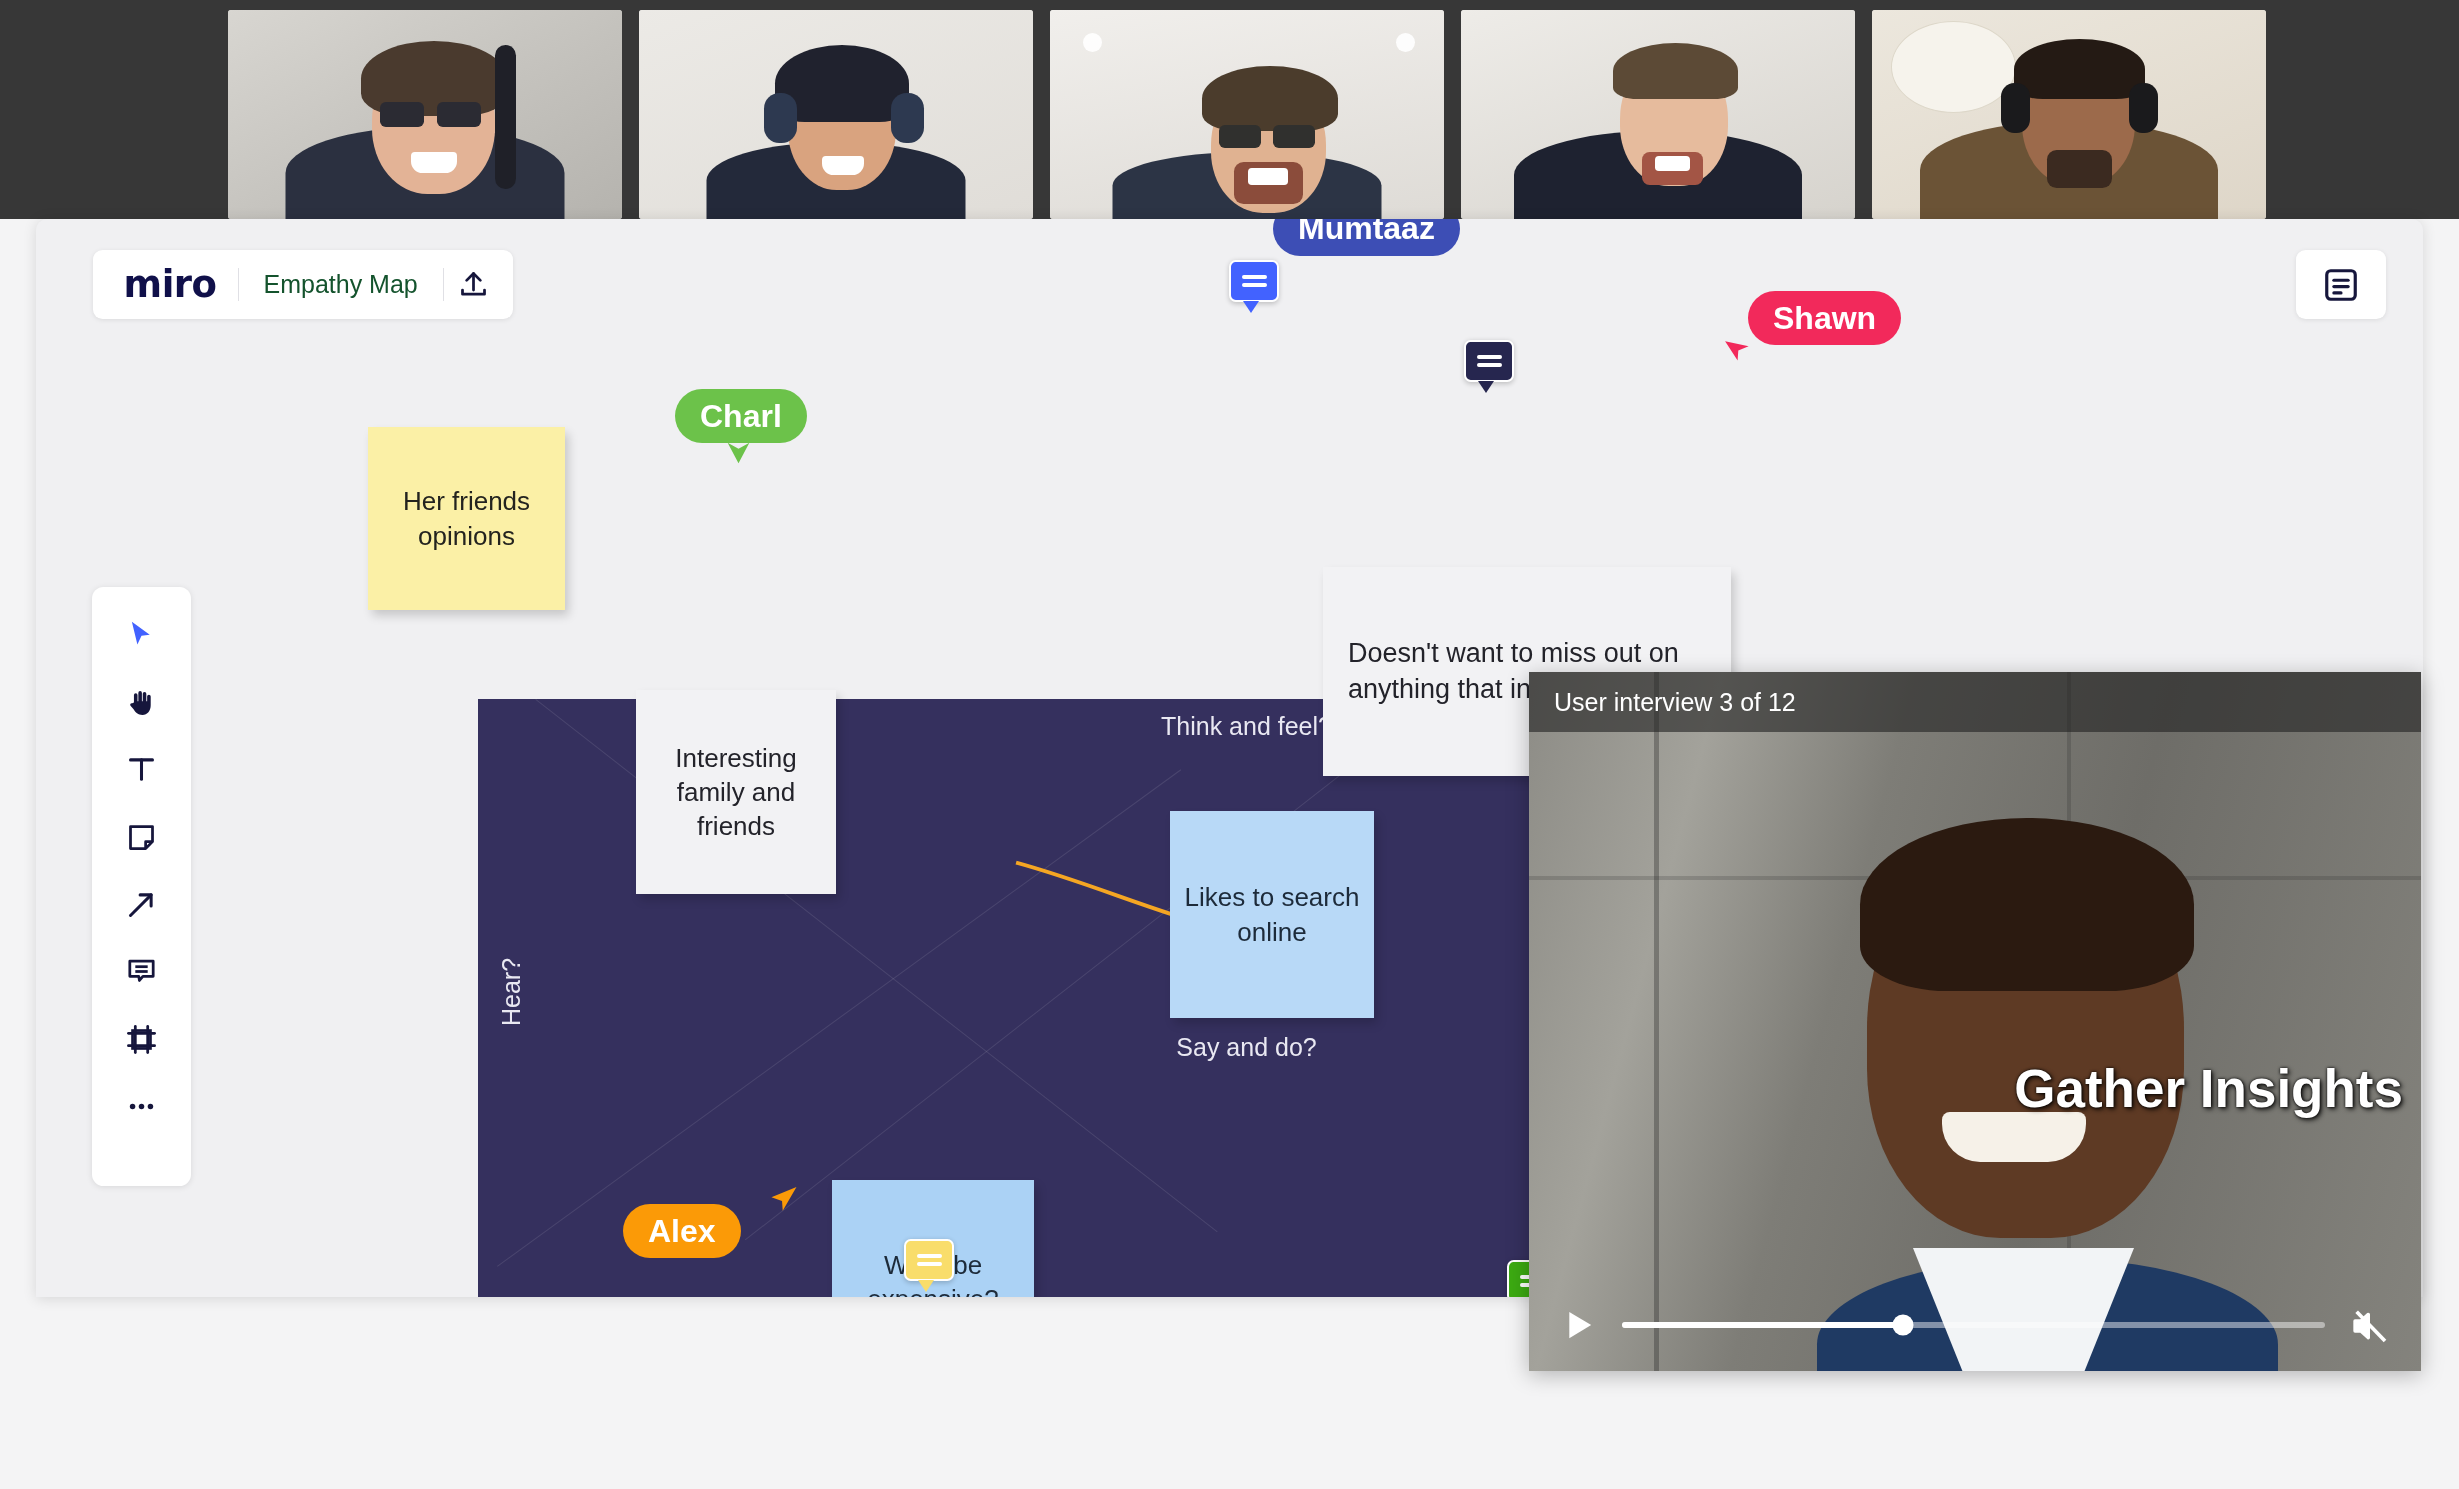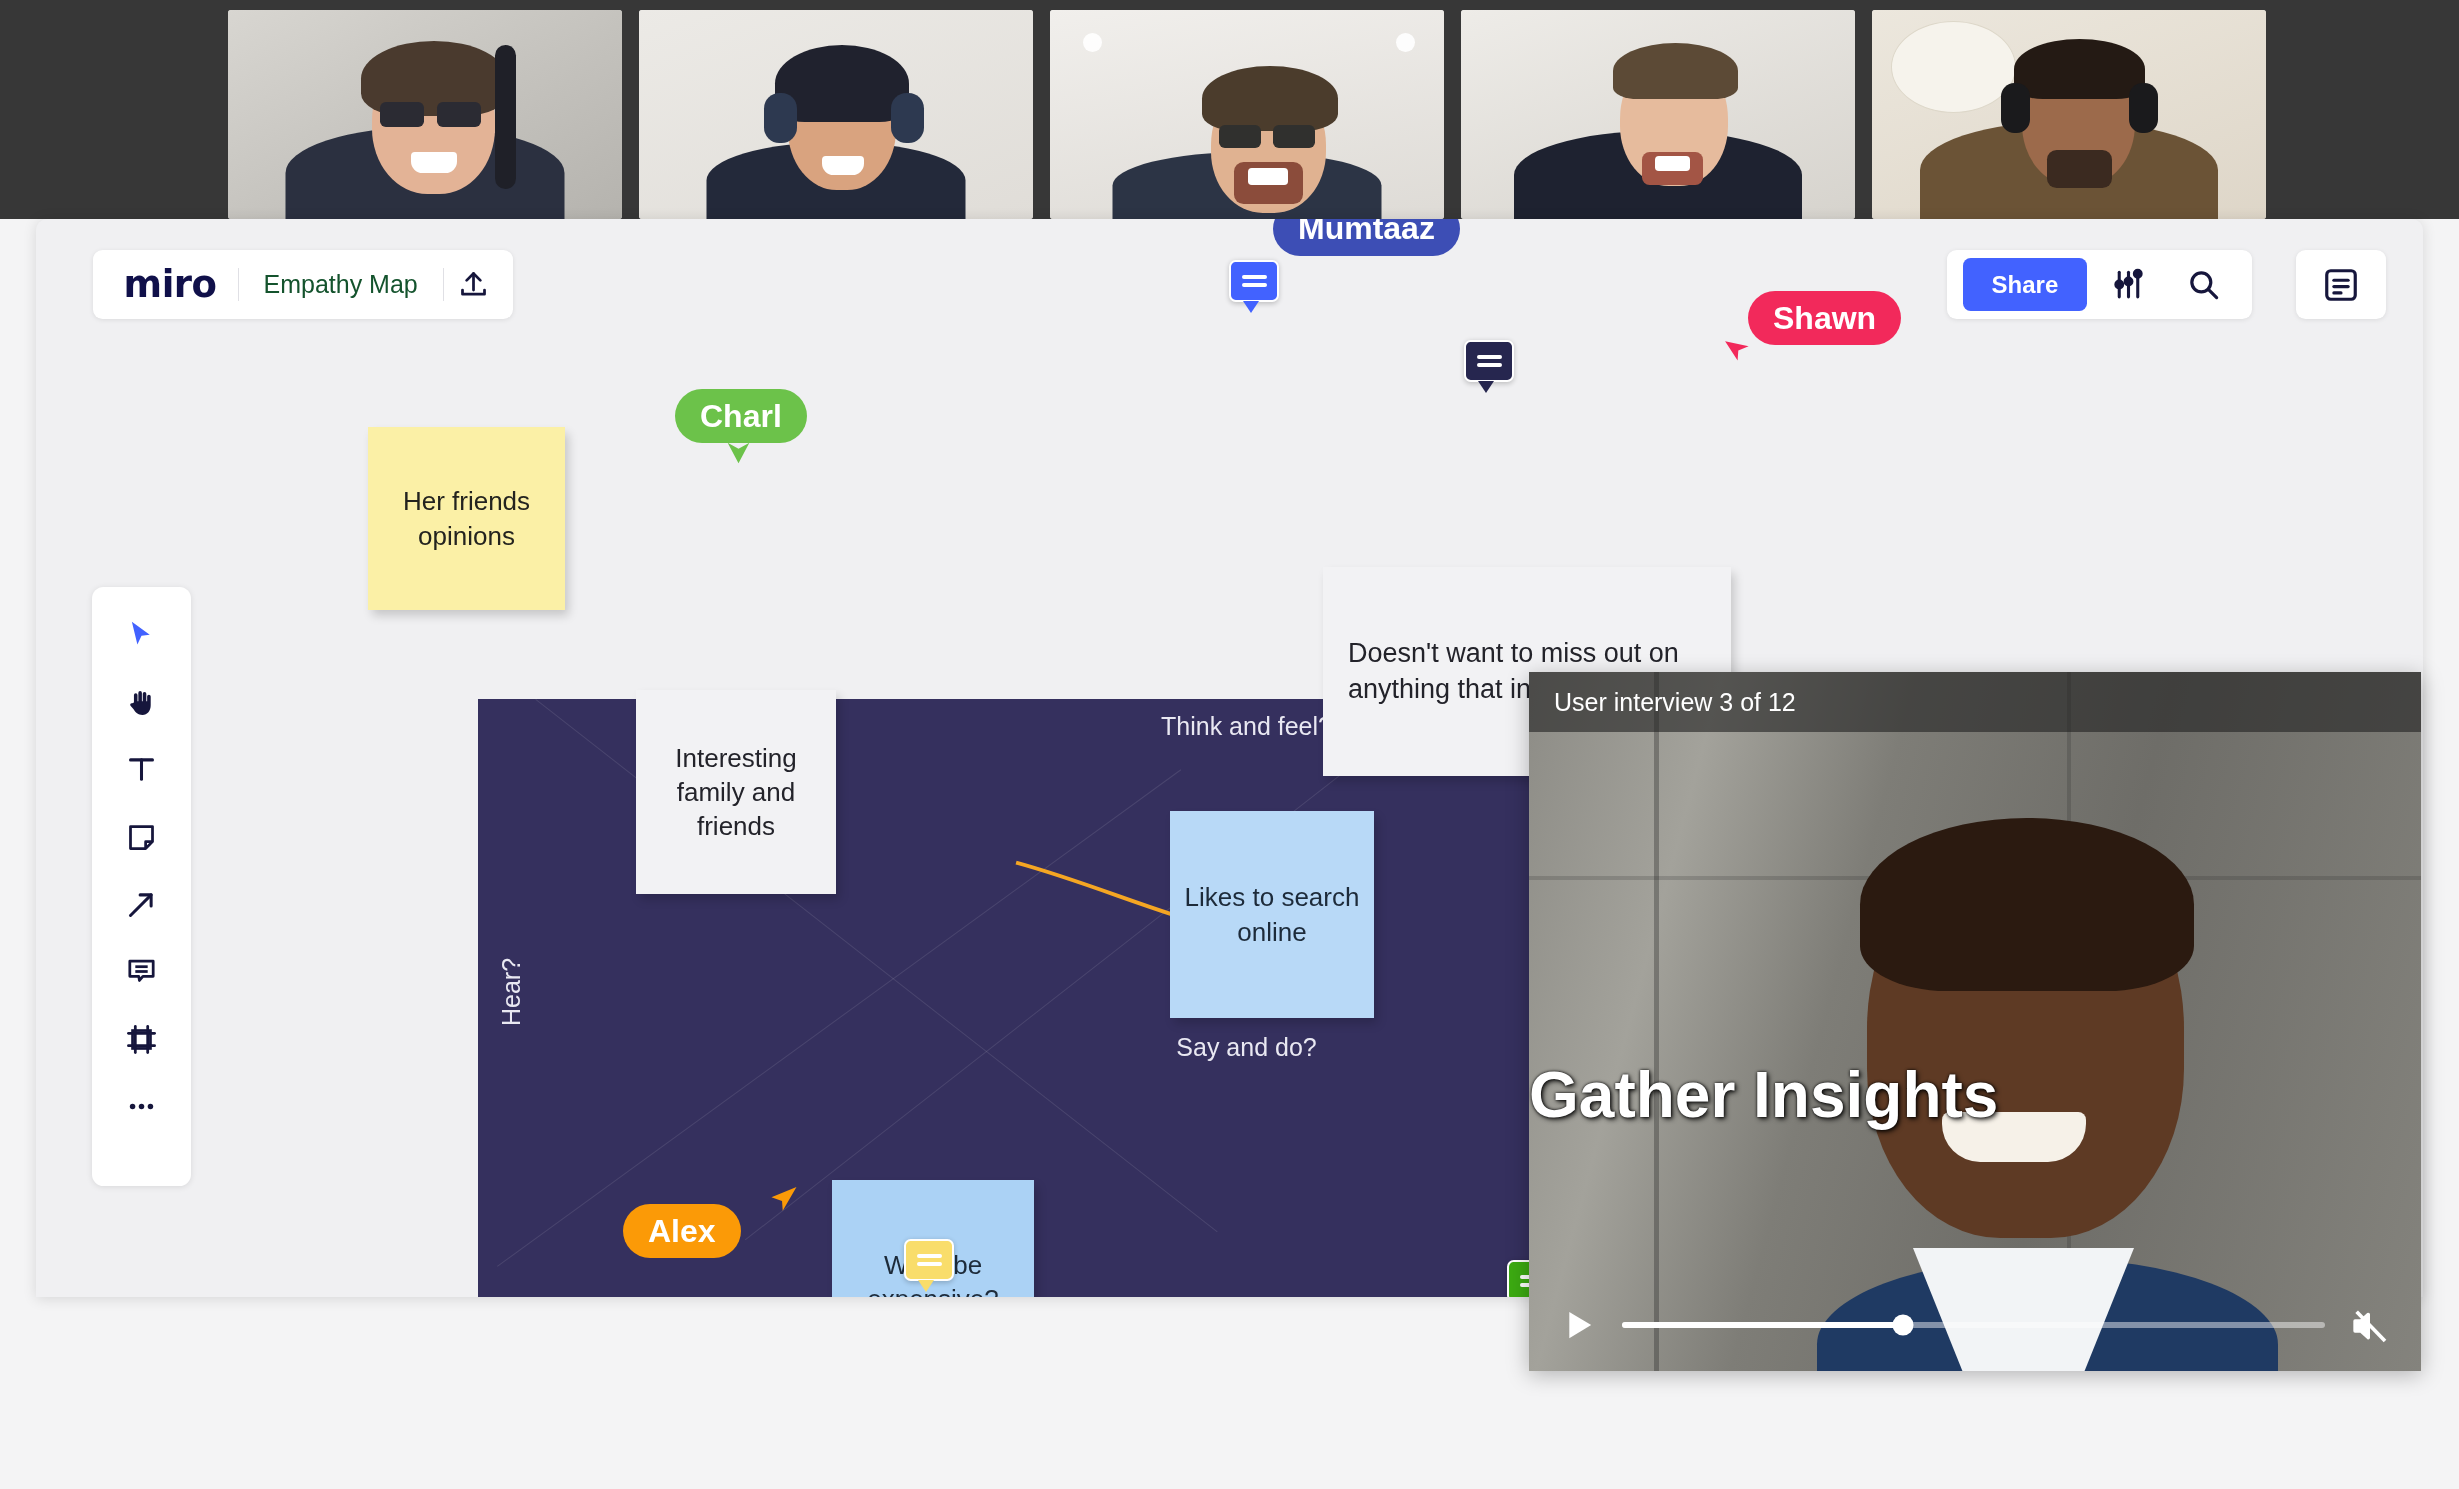--- a/index.html
+++ b/index.html
@@ -157,22 +157,22 @@
     background:#6a6a66; overflow:hidden;
     box-shadow: 0 3.8px 21px rgba(0,0,0,.28);
   }
   .vo-title-bar {
     position:absolute; left:0; top:0; width:100%; height: 60px;
     background: rgba(35,35,35,.62);
     display:flex; align-items:center; padding-left: 25px;
     color:#fff; font-size: 25px; z-index: 5;
   }
   .vo-caption {
-    position:absolute; left:0; right:0; top: 386px;
-    text-align:left; color:#fff; font-size: 64px; font-weight:700;
+    position:absolute; left:0; right:18px; top: 386px;
+    text-align:right; color:#fff; font-size: 53px; font-weight:700;
     text-shadow: 0 0 2.9px #000, 1.9px 1.9px 4.8px rgba(0,0,0,.85);
     font-family:"Liberation Sans", sans-serif; z-index: 4;
   }
   .vo-controls {
     position:absolute; left:0; bottom:0; width:100%; height: 92px;
     display:flex; align-items:center; padding: 0 33px; gap: 25px; z-index: 6;
   }
   .vo-play { width:35px; height:38px; cursor:pointer; }
   .vo-progress {
     flex:1; height: 6.7px; background: rgba(255,255,255,.45);
@@ -256,41 +256,20 @@
       <div class="hdr-div"></div>
       <div class="hdr-icon-btn">
         <svg width="33" height="33" viewBox="0 0 24 24" fill="none" stroke="#16163c" stroke-width="2" stroke-linecap="round" stroke-linejoin="round">
           <path d="M12 16V4"></path>
             <path d="M7 9l5-5 5 5"></path>
             <path d="M4 16v3h16v-3"></path>
         </svg>
       </div>
     </div>
 
-    <div class="hdr-right">
-      <button class="share-btn">Share</button>
-      <div class="hdr-icon-btn">
-        <svg width="37" height="37" viewBox="0 0 24 24" fill="none" stroke="#16163c" stroke-width="2" stroke-linecap="round">
-          <line x1="6" y1="4" x2="6" y2="10"></line>
-            <line x1="6" y1="14" x2="6" y2="20"></line>
-            <circle cx="6" cy="12" r="2.2" fill="#16163c"></circle>
-          <line x1="12" y1="4" x2="12" y2="8"></line>
-            <line x1="12" y1="12" x2="12" y2="20"></line>
-            <circle cx="12" cy="10" r="2.2" fill="#16163c"></circle>
-          <line x1="18" y1="8" x2="18" y2="20"></line>
-            <circle cx="18" cy="5" r="2.2" fill="#16163c"></circle>
-        </svg>
-      </div>
-      <div class="hdr-icon-btn">
-        <svg width="35" height="35" viewBox="0 0 24 24" fill="none" stroke="#16163c" stroke-width="2.2" stroke-linecap="round">
-          <circle cx="10.5" cy="10.5" r="6.5"></circle>
-            <line x1="15.5" y1="15.5" x2="21" y2="21"></line>
-        </svg>
-      </div>
-    </div>
 
     <div class="hdr-far-right">
       <svg width="38" height="38" viewBox="0 0 24 24" fill="none" stroke="#16163c" stroke-width="2" stroke-linecap="round">
         <rect x="3" y="3" width="18" height="18" rx="2.5"></rect>
         <line x1="7.5" y1="9" x2="16.5" y2="9"></line>
         <line x1="7.5" y1="13" x2="16.5" y2="13"></line>
         <line x1="7.5" y1="17" x2="12" y2="17"></line>
       </svg>
     </div>
 

